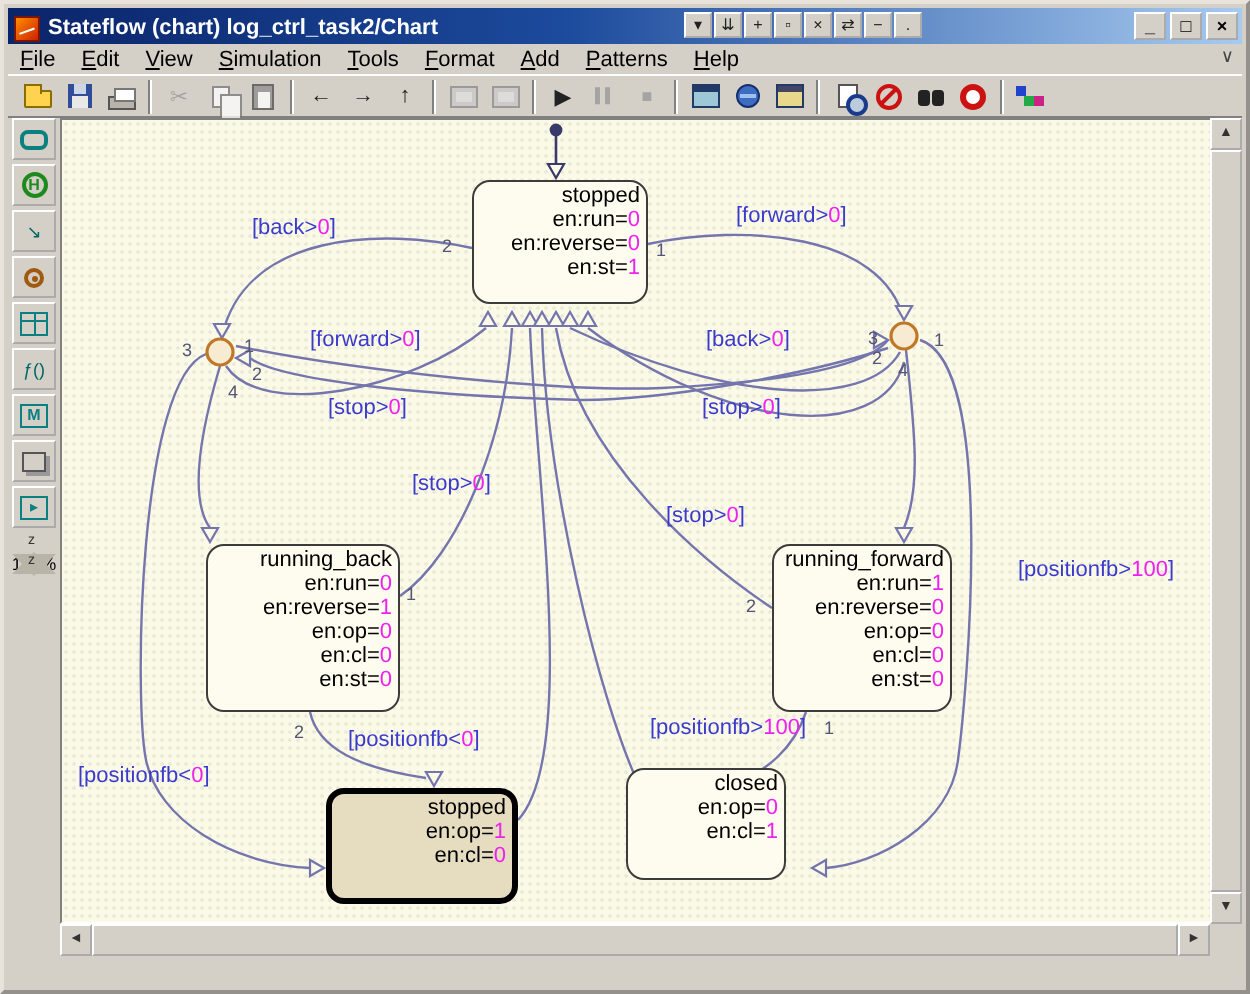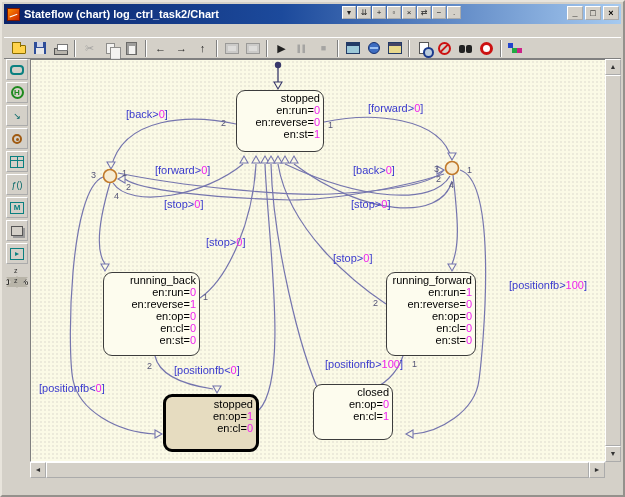--- a/index.html
+++ b/index.html
@@ -144,20 +144,32 @@
       <span class="deco-btn">−</span>
       <span class="deco-btn">.</span>
     </span>
     <span class="win-cluster">
       <span class="win-btn">_</span>
       <span class="win-btn">□</span>
       <span class="win-btn">×</span>
     </span>
   </div>
 
+  <div class="menubar">
+    <span class="menu-item">File</span>
+    <span class="menu-item">Edit</span>
+    <span class="menu-item">View</span>
+    <span class="menu-item">Simulation</span>
+    <span class="menu-item">Tools</span>
+    <span class="menu-item">Format</span>
+    <span class="menu-item">Add</span>
+    <span class="menu-item">Patterns</span>
+    <span class="menu-item">Help</span>
+    <span class="menu-overflow">∨</span>
+  </div>
 
   <div class="toolbar">
     <span class="tbtn">
         <span class="mi i-folder"></span>
       </span>
     <span class="tbtn">
         <span class="mi i-floppy"></span>
       </span>
     <span class="tbtn">
         <span class="mi i-printer"></span>

